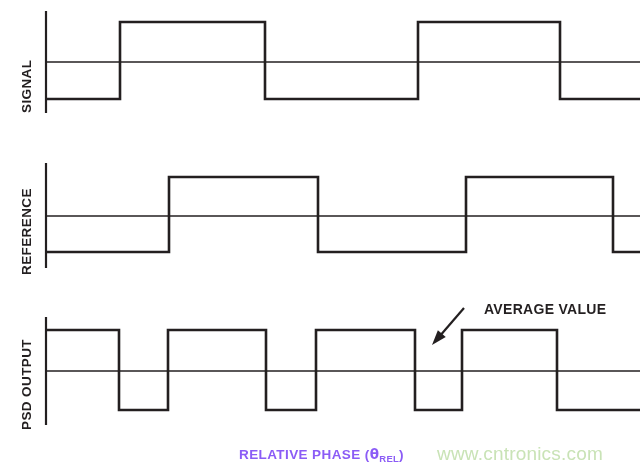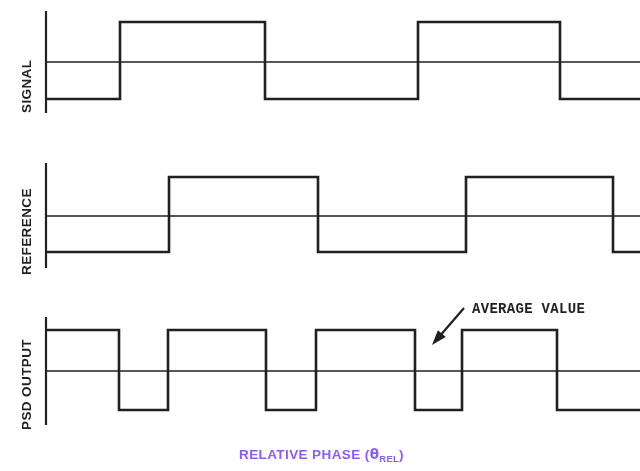--- a/index.html
+++ b/index.html
@@ -63,20 +63,21 @@
     <g id="annotation-group">
         <line x1="464" y1="308" x2="439.84982319517906" y2="335.92364193057426" class="arrow-line"></line>
         <polygon points="432,345 437.8791904972226,330.25296236197363 445.74536749072496,337.0561424644621" class="arrow-head"></polygon>
       </g>
   </svg>
 
   <div class="axis-label rot" id="lbl-0" style="left:19px;top:113px;">SIGNAL</div>
   <div class="axis-label rot" id="lbl-1" style="left:19px;top:275px;">REFERENCE</div>
   <div class="axis-label rot" id="lbl-2" style="left:19px;top:430px;">PSD OUTPUT</div>
 
-  <div class="annot" style="left:472px;top:301px;font-family:Liberation Mono, monospace;">AVERAGE VALUE</div>
+  <div class="annot" style="left:484px;top:301px;">AVERAGE VALUE</div>
 
   <div class="xlabel" style="left:239px;top:446px;">
     <span>RELATIVE PHASE (</span><span class="theta">θ</span><span class="sub">REL</span><span>)</span>
   </div>
 
+  <div class="watermark" style="left:437px;top:443px;">www.cntronics.com</div>
 
 </div>
 
 </body></html>

